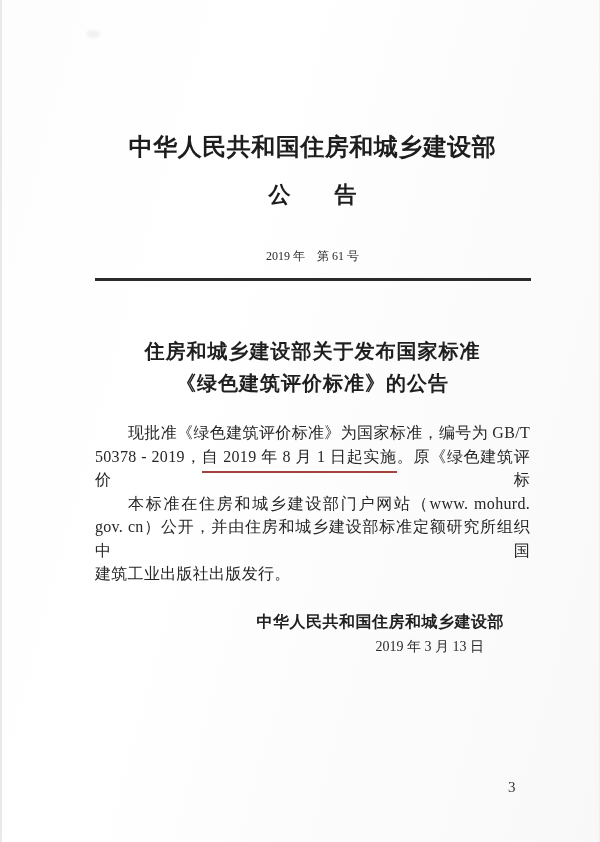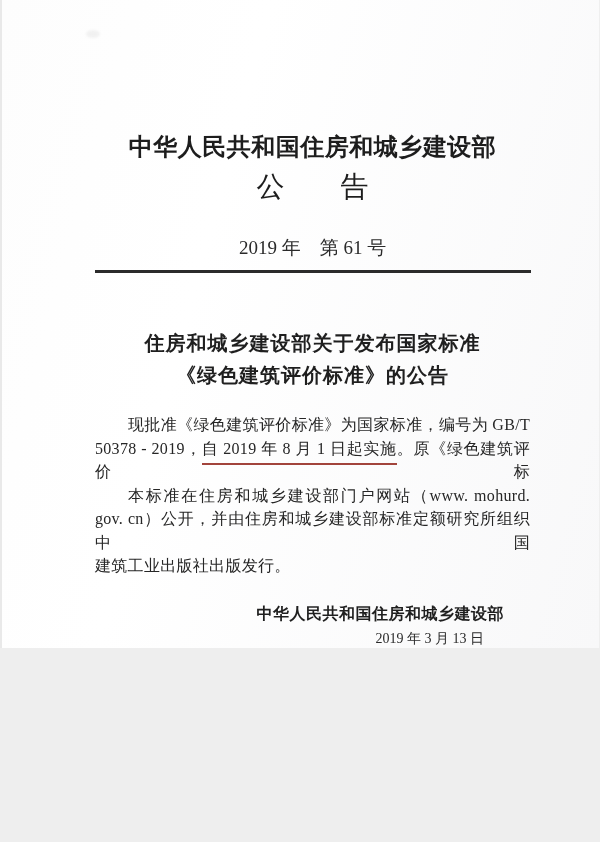--- a/index.html
+++ b/index.html
@@ -4,21 +4,21 @@
 <style>
   * { margin: 0; padding: 0; box-sizing: border-box; }
   html, body { width: 600px; height: 842px; }
   body {
     font-family: "Liberation Serif", "DejaVu Serif", serif;
     background: #eeeeee;
   }
   .page {
     position: relative;
     width: 600px;
-    height: 648px;
+    height: 842px;
     overflow: hidden;
     background: linear-gradient(105deg, #fdfdfd 0%, #ffffff 35%, #f8f8f9 100%);
     border-left: 2px solid #e9e9e9;
     border-right: 1px solid #efefef;
     color: #222222;
   }
   .smudge {
     position: absolute;
     left: 84px; top: 30px;
     width: 14px; height: 8px;
@@ -36,31 +36,31 @@
     margin-top: 133px;
     text-align: center;
     font-size: 24px;
     line-height: 28px;
     font-weight: 700;
     letter-spacing: 0.5px;
     color: #1d1d1d;
     white-space: nowrap;
   }
   .notice-title {
-    margin-top: 13px;
+    margin-top: 21px;
     text-align: center;
-    font-size: 28px;
+    font-size: 22px;
     line-height: 26px;
-    font-weight: 400;
+    font-weight: 700;
     color: #1d1d1d;
   }
   .issue-no {
     margin-top: 37px;
     text-align: center;
-    font-size: 19px;
+    font-size: 12px;
     line-height: 22px;
     color: #2a2a2a;
   }
   .rule {
     margin-top: 11px;
     width: 436px;
     height: 3px;
     background: #2b2b2b;
   }
   .subtitle {

